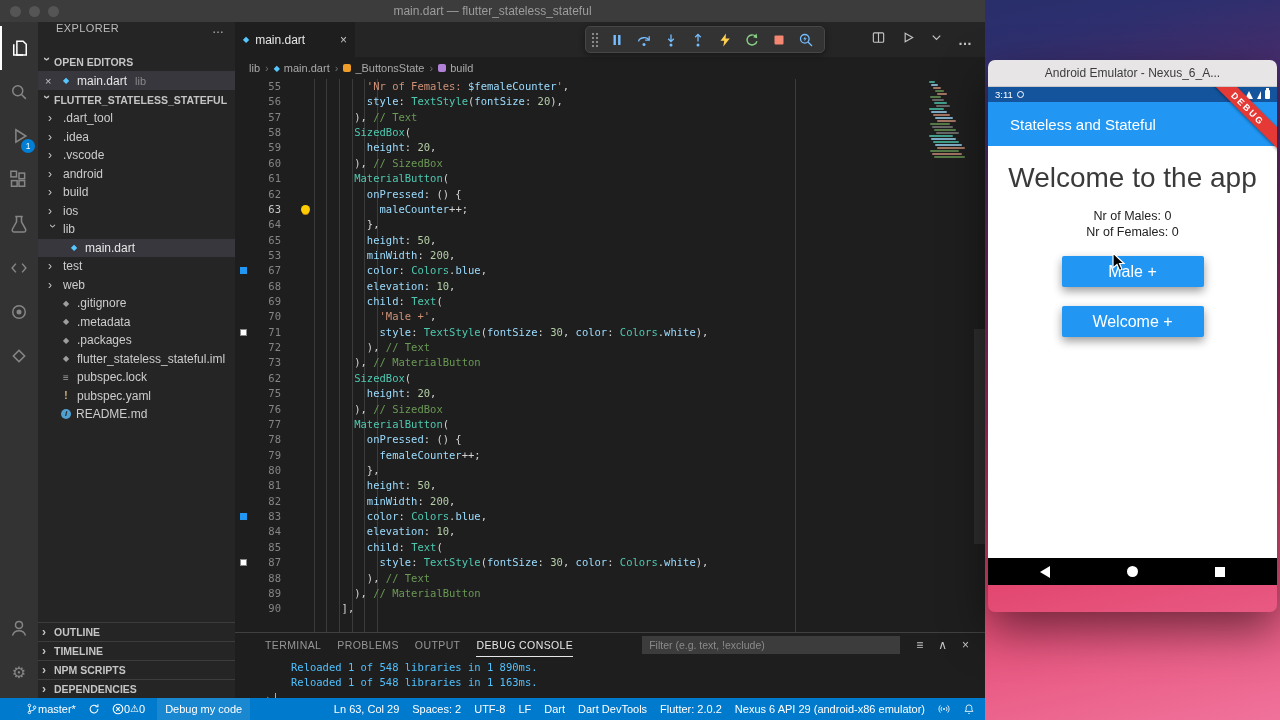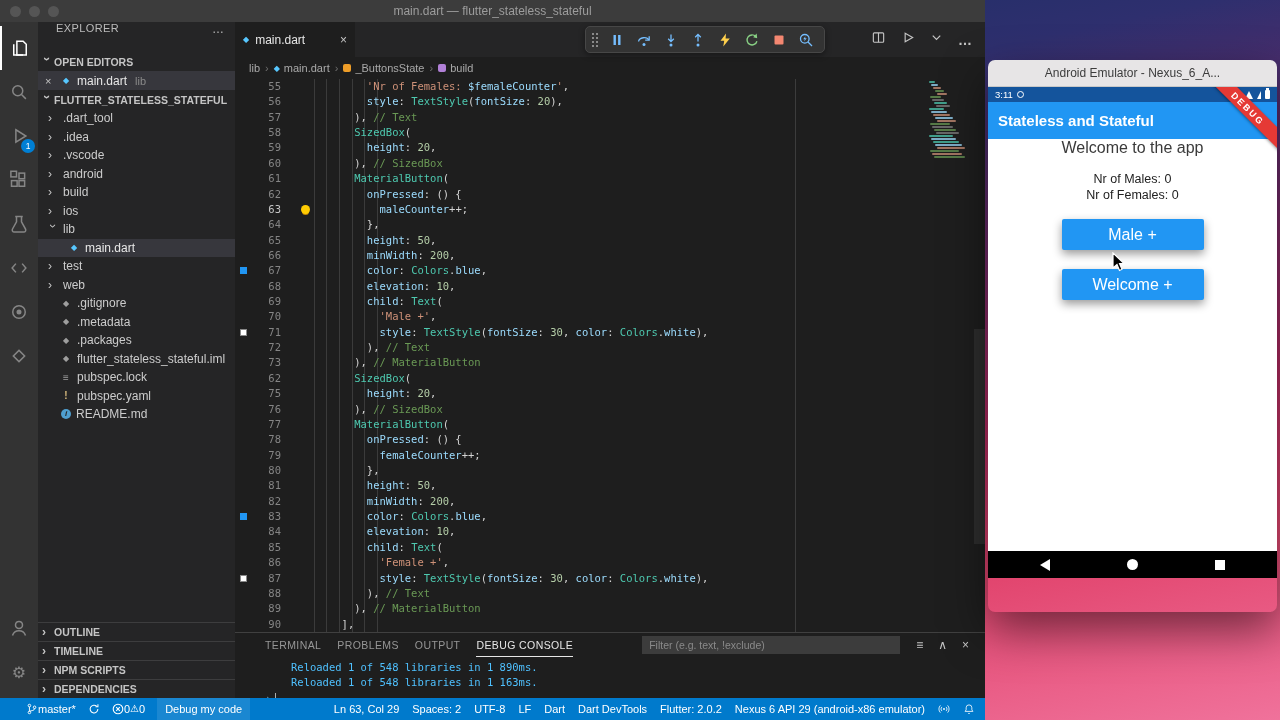--- a/index.html
+++ b/index.html
@@ -118,26 +118,26 @@
   .em-title { height:27px; background:#e7e5e6; border-bottom:1px solid #c8c8c8; display:flex; align-items:center;
     justify-content:center; font-size:12px; color:#3c3c3c; }
   .em-screen { position:relative; height:498px; overflow:hidden; }
   .em-status { height:15px; background:#14549c; display:flex; align-items:center; padding:0 7px; color:#fff; font-size:9.5px; gap:4px; }
   .em-status-right { margin-left:auto; display:flex; align-items:center; gap:4px; }
   .tri-wifi { width:0; height:0; border-left:4.5px solid transparent; border-right:4.5px solid transparent; border-bottom:8px solid #fff; }
   .tri-cell { width:0; height:0; border-left:4px solid transparent; border-bottom:8px solid #fff; }
   .battery { width:5px; height:9px; background:#fff; border-radius:1px; position:relative; }
   .battery:before { content:""; position:absolute; top:-2px; left:1px; width:3px; height:2px; background:#fff; }
   .rec-dot { width:7px; height:7px; border:1px solid #fff; border-radius:50%; }
-  .em-appbar { height:37px; background:#2196f3; color:#fff; display:flex; align-items:center; padding-left:10px;
-    font-size:15px; font-weight:bold; }
+  .em-appbar { height:44px; background:#2196f3; color:#fff; display:flex; align-items:center; padding-left:22px;
+    font-size:15px; font-weight:normal; }
   .ribbon { position:absolute; top:14px; right:-30px; width:118px; transform:rotate(45deg); background:#e53935; color:#fff;
     text-align:center; font-size:9px; font-weight:bold; letter-spacing:2px; padding:2.5px 0; box-shadow:0 1px 3px rgba(0,0,0,.4); z-index:6; }
   .em-body { background:#fff; height:412px; text-align:center; }
-  .em-welcome { font-size:16px; color:#3a3a3a; }
+  .em-welcome { padding-top:16px; font-size:28px; color:#3a3a3a; }
   .em-counts { margin-top:14px; font-size:12.5px; color:#222; line-height:16px; }
   .em-btn { width:142px; height:31px; margin:16px auto 0; background:#2196f3; border-radius:2px; color:#fff; font-size:16px;
     display:flex; align-items:center; justify-content:center; box-shadow:0 4px 10px rgba(0,0,0,.4); cursor:pointer; }
   .em-btn + .em-btn { margin-top:19px; }
   .em-nav { height:27px; background:#000; display:flex; align-items:center; justify-content:space-between; padding:0 52px; }
   .nav-back { width:0; height:0; border-top:6px solid transparent; border-bottom:6px solid transparent; border-right:10px solid #fff; cursor:pointer; }
   .nav-home { width:11px; height:11px; border-radius:50%; background:#fff; cursor:pointer; }
   .nav-recents { width:10px; height:10px; background:#fff; cursor:pointer; }
 
   .cursor { position:absolute; left:1112px; top:252px; z-index:20; }
@@ -436,41 +436,40 @@
             <div class="cl"><span class="gm"></span><span class="ln">56</span><span class="ct">            <span class="tk-var">style</span><span class="tk-pun">: </span><span class="tk-cls">TextStyle</span><span class="tk-pun">(</span><span class="tk-var">fontSize</span><span class="tk-pun">: </span><span class="tk-num">20</span><span class="tk-pun">),</span></span></div>
             <div class="cl"><span class="gm"></span><span class="ln">57</span><span class="ct">          <span class="tk-pun">), </span><span class="tk-com">// Text</span></span></div>
             <div class="cl"><span class="gm"></span><span class="ln">58</span><span class="ct">          <span class="tk-cls">SizedBox</span><span class="tk-pun">(</span></span></div>
             <div class="cl"><span class="gm"></span><span class="ln">59</span><span class="ct">            <span class="tk-var">height</span><span class="tk-pun">: </span><span class="tk-num">20</span><span class="tk-pun">,</span></span></div>
             <div class="cl"><span class="gm"></span><span class="ln">60</span><span class="ct">          <span class="tk-pun">), </span><span class="tk-com">// SizedBox</span></span></div>
             <div class="cl"><span class="gm"></span><span class="ln">61</span><span class="ct">          <span class="tk-cls">MaterialButton</span><span class="tk-pun">(</span></span></div>
             <div class="cl"><span class="gm"></span><span class="ln">62</span><span class="ct">            <span class="tk-var">onPressed</span><span class="tk-pun">: () {</span></span></div>
             <div class="cl"><span class="gm"></span><span class="ln act">63</span><span class="ct">              <span class="tk-var">maleCounter</span><span class="tk-pun">++;</span></span><span class="bulb"></span></div>
             <div class="cl"><span class="gm"></span><span class="ln">64</span><span class="ct">            <span class="tk-pun">},</span></span></div>
             <div class="cl"><span class="gm"></span><span class="ln">65</span><span class="ct">            <span class="tk-var">height</span><span class="tk-pun">: </span><span class="tk-num">50</span><span class="tk-pun">,</span></span></div>
-            <div class="cl"><span class="gm"></span><span class="ln">66</span><span class="ct">            <span class="tk-var">minWidth</span><span class="tk-pun">: </span><span class="tk-num">200</span><span class="tk-pun">,</span></span></div>
+            <div class="cl"><span class="gm"></span><span class="ln">53</span><span class="ct">            <span class="tk-var">minWidth</span><span class="tk-pun">: </span><span class="tk-num">200</span><span class="tk-pun">,</span></span></div>
             <div class="cl"><span class="gm"><span class="swatch" style="background: rgb(33, 150, 243);"></span></span><span class="ln">67</span><span class="ct">            <span class="tk-var">color</span><span class="tk-pun">: </span><span class="tk-cls">Colors</span><span class="tk-pun">.</span><span class="tk-var">blue</span><span class="tk-pun">,</span></span></div>
             <div class="cl"><span class="gm"></span><span class="ln">68</span><span class="ct">            <span class="tk-var">elevation</span><span class="tk-pun">: </span><span class="tk-num">10</span><span class="tk-pun">,</span></span></div>
             <div class="cl"><span class="gm"></span><span class="ln">69</span><span class="ct">            <span class="tk-var">child</span><span class="tk-pun">: </span><span class="tk-cls">Text</span><span class="tk-pun">(</span></span></div>
             <div class="cl"><span class="gm"></span><span class="ln">70</span><span class="ct">              <span class="tk-str">'Male +'</span><span class="tk-pun">,</span></span></div>
             <div class="cl"><span class="gm"><span class="swatch" style="background: rgb(255, 255, 255); border: 1px solid rgb(136, 136, 136);"></span></span><span class="ln">71</span><span class="ct">              <span class="tk-var">style</span><span class="tk-pun">: </span><span class="tk-cls">TextStyle</span><span class="tk-pun">(</span><span class="tk-var">fontSize</span><span class="tk-pun">: </span><span class="tk-num">30</span><span class="tk-pun">, </span><span class="tk-var">color</span><span class="tk-pun">: </span><span class="tk-cls">Colors</span><span class="tk-pun">.</span><span class="tk-var">white</span><span class="tk-pun">),</span></span></div>
             <div class="cl"><span class="gm"></span><span class="ln">72</span><span class="ct">            <span class="tk-pun">), </span><span class="tk-com">// Text</span></span></div>
             <div class="cl"><span class="gm"></span><span class="ln">73</span><span class="ct">          <span class="tk-pun">), </span><span class="tk-com">// MaterialButton</span></span></div>
             <div class="cl"><span class="gm"></span><span class="ln">62</span><span class="ct">          <span class="tk-cls">SizedBox</span><span class="tk-pun">(</span></span></div>
             <div class="cl"><span class="gm"></span><span class="ln">75</span><span class="ct">            <span class="tk-var">height</span><span class="tk-pun">: </span><span class="tk-num">20</span><span class="tk-pun">,</span></span></div>
             <div class="cl"><span class="gm"></span><span class="ln">76</span><span class="ct">          <span class="tk-pun">), </span><span class="tk-com">// SizedBox</span></span></div>
             <div class="cl"><span class="gm"></span><span class="ln">77</span><span class="ct">          <span class="tk-cls">MaterialButton</span><span class="tk-pun">(</span></span></div>
             <div class="cl"><span class="gm"></span><span class="ln">78</span><span class="ct">            <span class="tk-var">onPressed</span><span class="tk-pun">: () {</span></span></div>
             <div class="cl"><span class="gm"></span><span class="ln">79</span><span class="ct">              <span class="tk-var">femaleCounter</span><span class="tk-pun">++;</span></span></div>
             <div class="cl"><span class="gm"></span><span class="ln">80</span><span class="ct">            <span class="tk-pun">},</span></span></div>
             <div class="cl"><span class="gm"></span><span class="ln">81</span><span class="ct">            <span class="tk-var">height</span><span class="tk-pun">: </span><span class="tk-num">50</span><span class="tk-pun">,</span></span></div>
             <div class="cl"><span class="gm"></span><span class="ln">82</span><span class="ct">            <span class="tk-var">minWidth</span><span class="tk-pun">: </span><span class="tk-num">200</span><span class="tk-pun">,</span></span></div>
             <div class="cl"><span class="gm"><span class="swatch" style="background: rgb(33, 150, 243);"></span></span><span class="ln">83</span><span class="ct">            <span class="tk-var">color</span><span class="tk-pun">: </span><span class="tk-cls">Colors</span><span class="tk-pun">.</span><span class="tk-var">blue</span><span class="tk-pun">,</span></span></div>
             <div class="cl"><span class="gm"></span><span class="ln">84</span><span class="ct">            <span class="tk-var">elevation</span><span class="tk-pun">: </span><span class="tk-num">10</span><span class="tk-pun">,</span></span></div>
             <div class="cl"><span class="gm"></span><span class="ln">85</span><span class="ct">            <span class="tk-var">child</span><span class="tk-pun">: </span><span class="tk-cls">Text</span><span class="tk-pun">(</span></span></div>
-            <div class="cl"><span class="gm"></span><span class="ln">86</span><span class="ct">              <span class="tk-str">'Female +'</span><span class="tk-pun">,</span></span></div>
             <div class="cl"><span class="gm"><span class="swatch" style="background: rgb(255, 255, 255); border: 1px solid rgb(136, 136, 136);"></span></span><span class="ln">87</span><span class="ct">              <span class="tk-var">style</span><span class="tk-pun">: </span><span class="tk-cls">TextStyle</span><span class="tk-pun">(</span><span class="tk-var">fontSize</span><span class="tk-pun">: </span><span class="tk-num">30</span><span class="tk-pun">, </span><span class="tk-var">color</span><span class="tk-pun">: </span><span class="tk-cls">Colors</span><span class="tk-pun">.</span><span class="tk-var">white</span><span class="tk-pun">),</span></span></div>
             <div class="cl"><span class="gm"></span><span class="ln">88</span><span class="ct">            <span class="tk-pun">), </span><span class="tk-com">// Text</span></span></div>
             <div class="cl"><span class="gm"></span><span class="ln">89</span><span class="ct">          <span class="tk-pun">), </span><span class="tk-com">// MaterialButton</span></span></div>
             <div class="cl"><span class="gm"></span><span class="ln">90</span><span class="ct">        <span class="tk-pun">],</span></span></div>
           </div>
         <div class="minimap">
             <div class="mm-row" style="width: 6px; margin-left: 0px; background: rgb(78, 201, 176); opacity: 0.75;"></div>
             <div class="mm-row" style="width: 7px; margin-left: 2px; background: rgb(156, 220, 254); opacity: 0.75;"></div>
             <div class="mm-row" style="width: 8px; margin-left: 4px; background: rgb(206, 145, 120); opacity: 0.75;"></div>
             <div class="mm-row" style="width: 9px; margin-left: 6px; background: rgb(106, 153, 85); opacity: 0.75;"></div>

